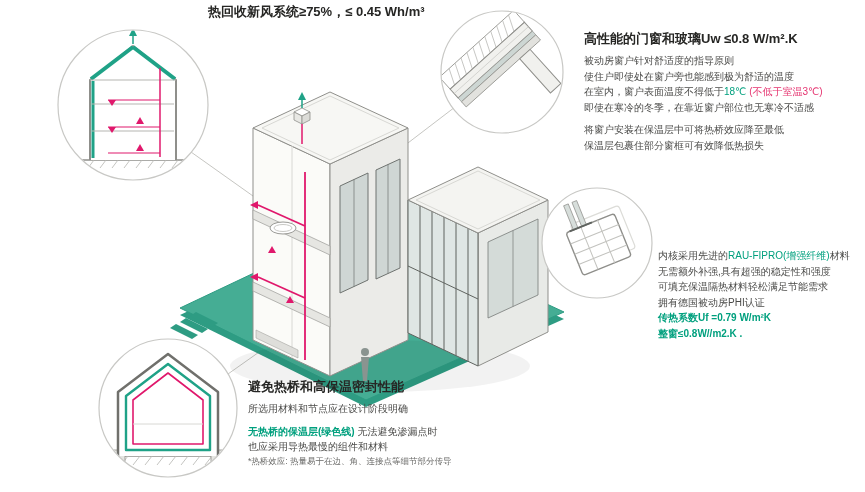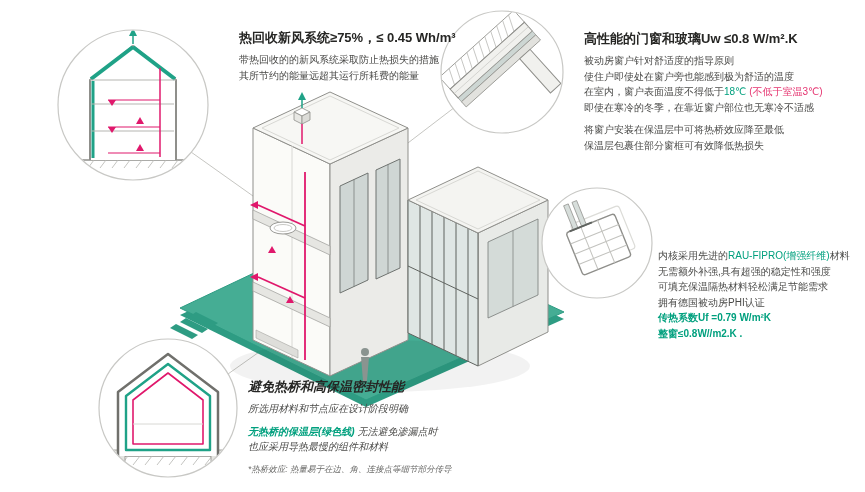--- a/index.html
+++ b/index.html
@@ -7,25 +7,25 @@
           font-family:"Liberation Sans","DejaVu Sans",sans-serif;color:#4b4b49;}
   .art{position:absolute;left:0;top:0;}
   .block{position:absolute;}
   .title{font-size:13px;font-weight:bold;color:#262624;margin-bottom:5px;white-space:nowrap;}
   .body{font-size:10px;line-height:1.55;color:#4b4b49;}
   .body .line{white-space:nowrap;}
   .teal{color:#00A07E;}
   .magenta{color:#E5316E;}
   .b{font-weight:bold;}
   .gap{height:7px;}
-  .footnote{font-size:8.5px;color:#6a6a68;margin-top:8px;white-space:nowrap;}
-  .heat{left:208px;top:29px;width:290px;margin-left:31px;}
+  .footnote{font-size:8.5px;color:#6a6a68;white-space:nowrap;}
+  .heat{left:208px;top:3px;width:290px;}
   .win{left:584px;top:30px;width:278px;}
   .prof{left:658px;top:212px;width:206px;margin-top:36px;}
-  .thermal{left:248px;top:378px;width:350px;font-style:italic;}
+  .thermal{left:248px;top:378px;width:350px;}
 </style>
 </head>
 <body>
 
 <div class="canvas">
 
   <svg class="art" width="865" height="492" viewBox="0 0 865 492">
     <defs>
       <clipPath id="cp1">
           <circle cx="133" cy="105" r="74.5"></circle>
@@ -188,24 +188,20 @@
         <path d="M126 450 L126 396 L168 364 L210 396 L210 450 Z" fill="none" stroke="#1FA287" stroke-width="2.4" stroke-linejoin="round"></path>
         <path d="M133 444 L133 400 L168 373 L203 400 L203 444 Z" fill="none" stroke="#E0186C" stroke-width="1.6" stroke-linejoin="round"></path>
         <line x1="133" y1="424" x2="203" y2="424" stroke="#D8D8D4"></line>
       </g>
       <circle cx="168" cy="408" r="69" fill="none" stroke="#C8C8C5" stroke-width="1.2"></circle>
     </g>
   </svg>
 
   <div class="block heat">
     <div class="title">热回收新风系统≥75%，≤ 0.45 Wh/m³</div>
-    <div class="body">
-      <div class="line">带热回收的的新风系统采取防止热损失的措施</div>
-      <div class="line">其所节约的能量远超其运行所耗费的能量</div>
-    </div>
   </div>
 
   <div class="block win">
     <div class="title">高性能的门窗和玻璃Uw ≤0.8 W/m².K</div>
     <div class="body">
       <div class="line">被动房窗户针对舒适度的指导原则</div>
       <div class="line">使住户即使处在窗户旁也能感到极为舒适的温度</div>
       <div class="line">
         <span>在室内，窗户表面温度不得低于</span><span class="teal">18℃</span><span class="magenta"> (不低于室温3℃)</span>
       </div>

